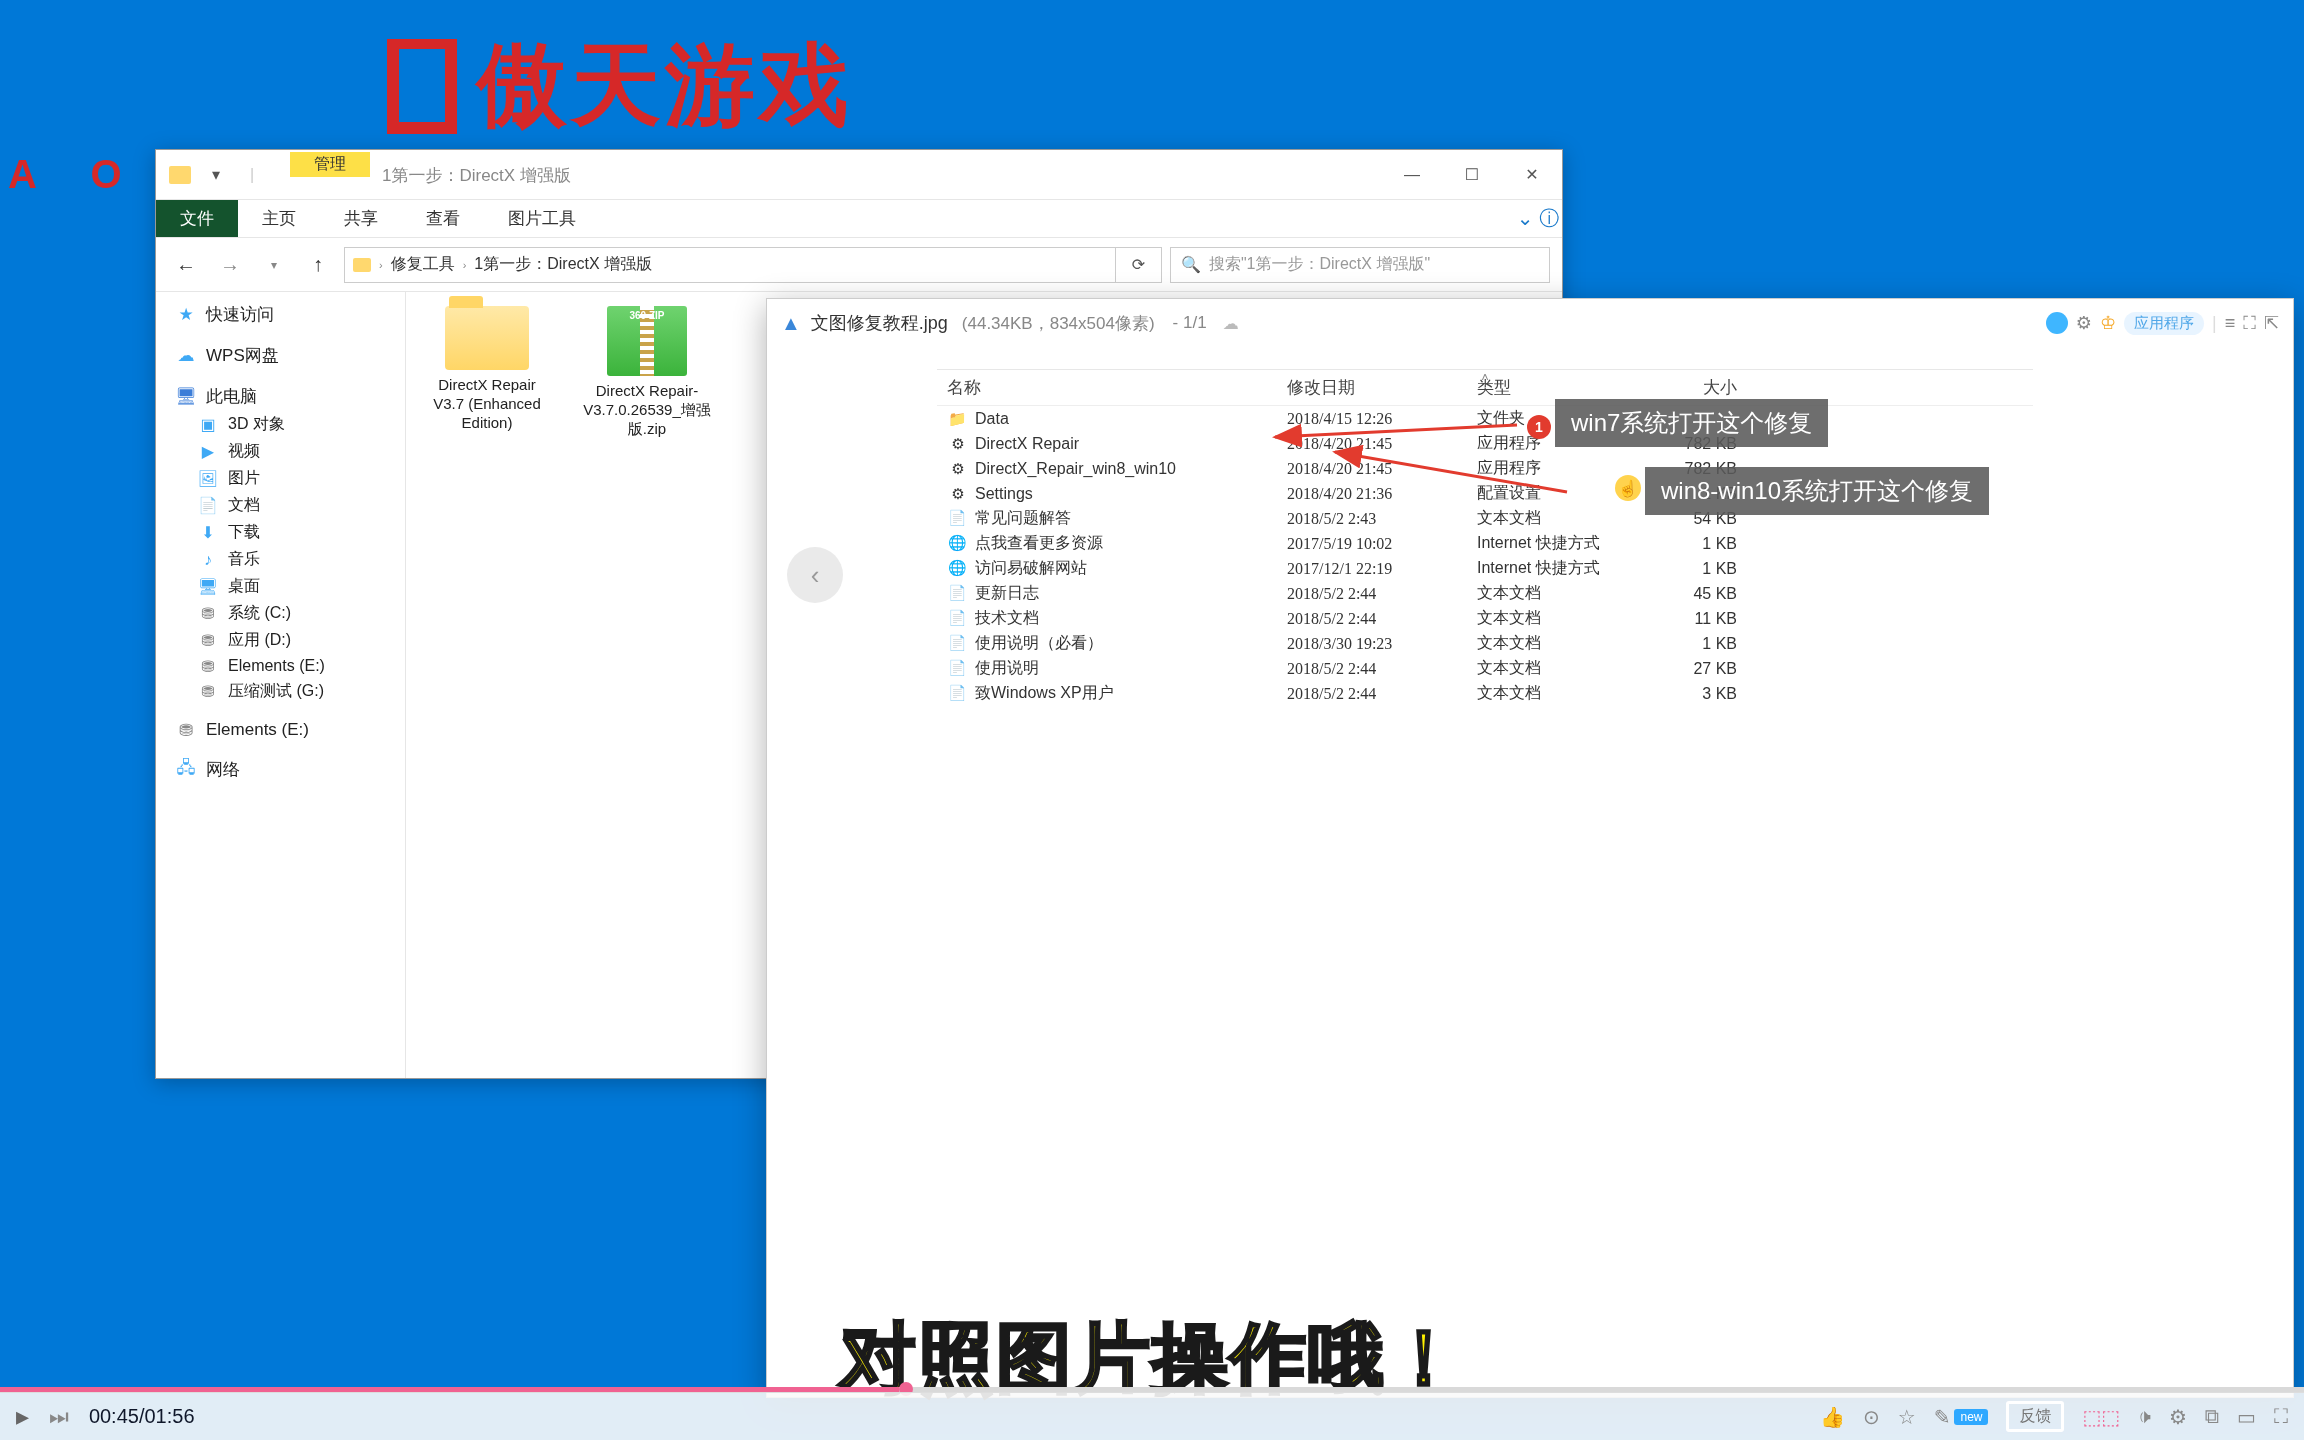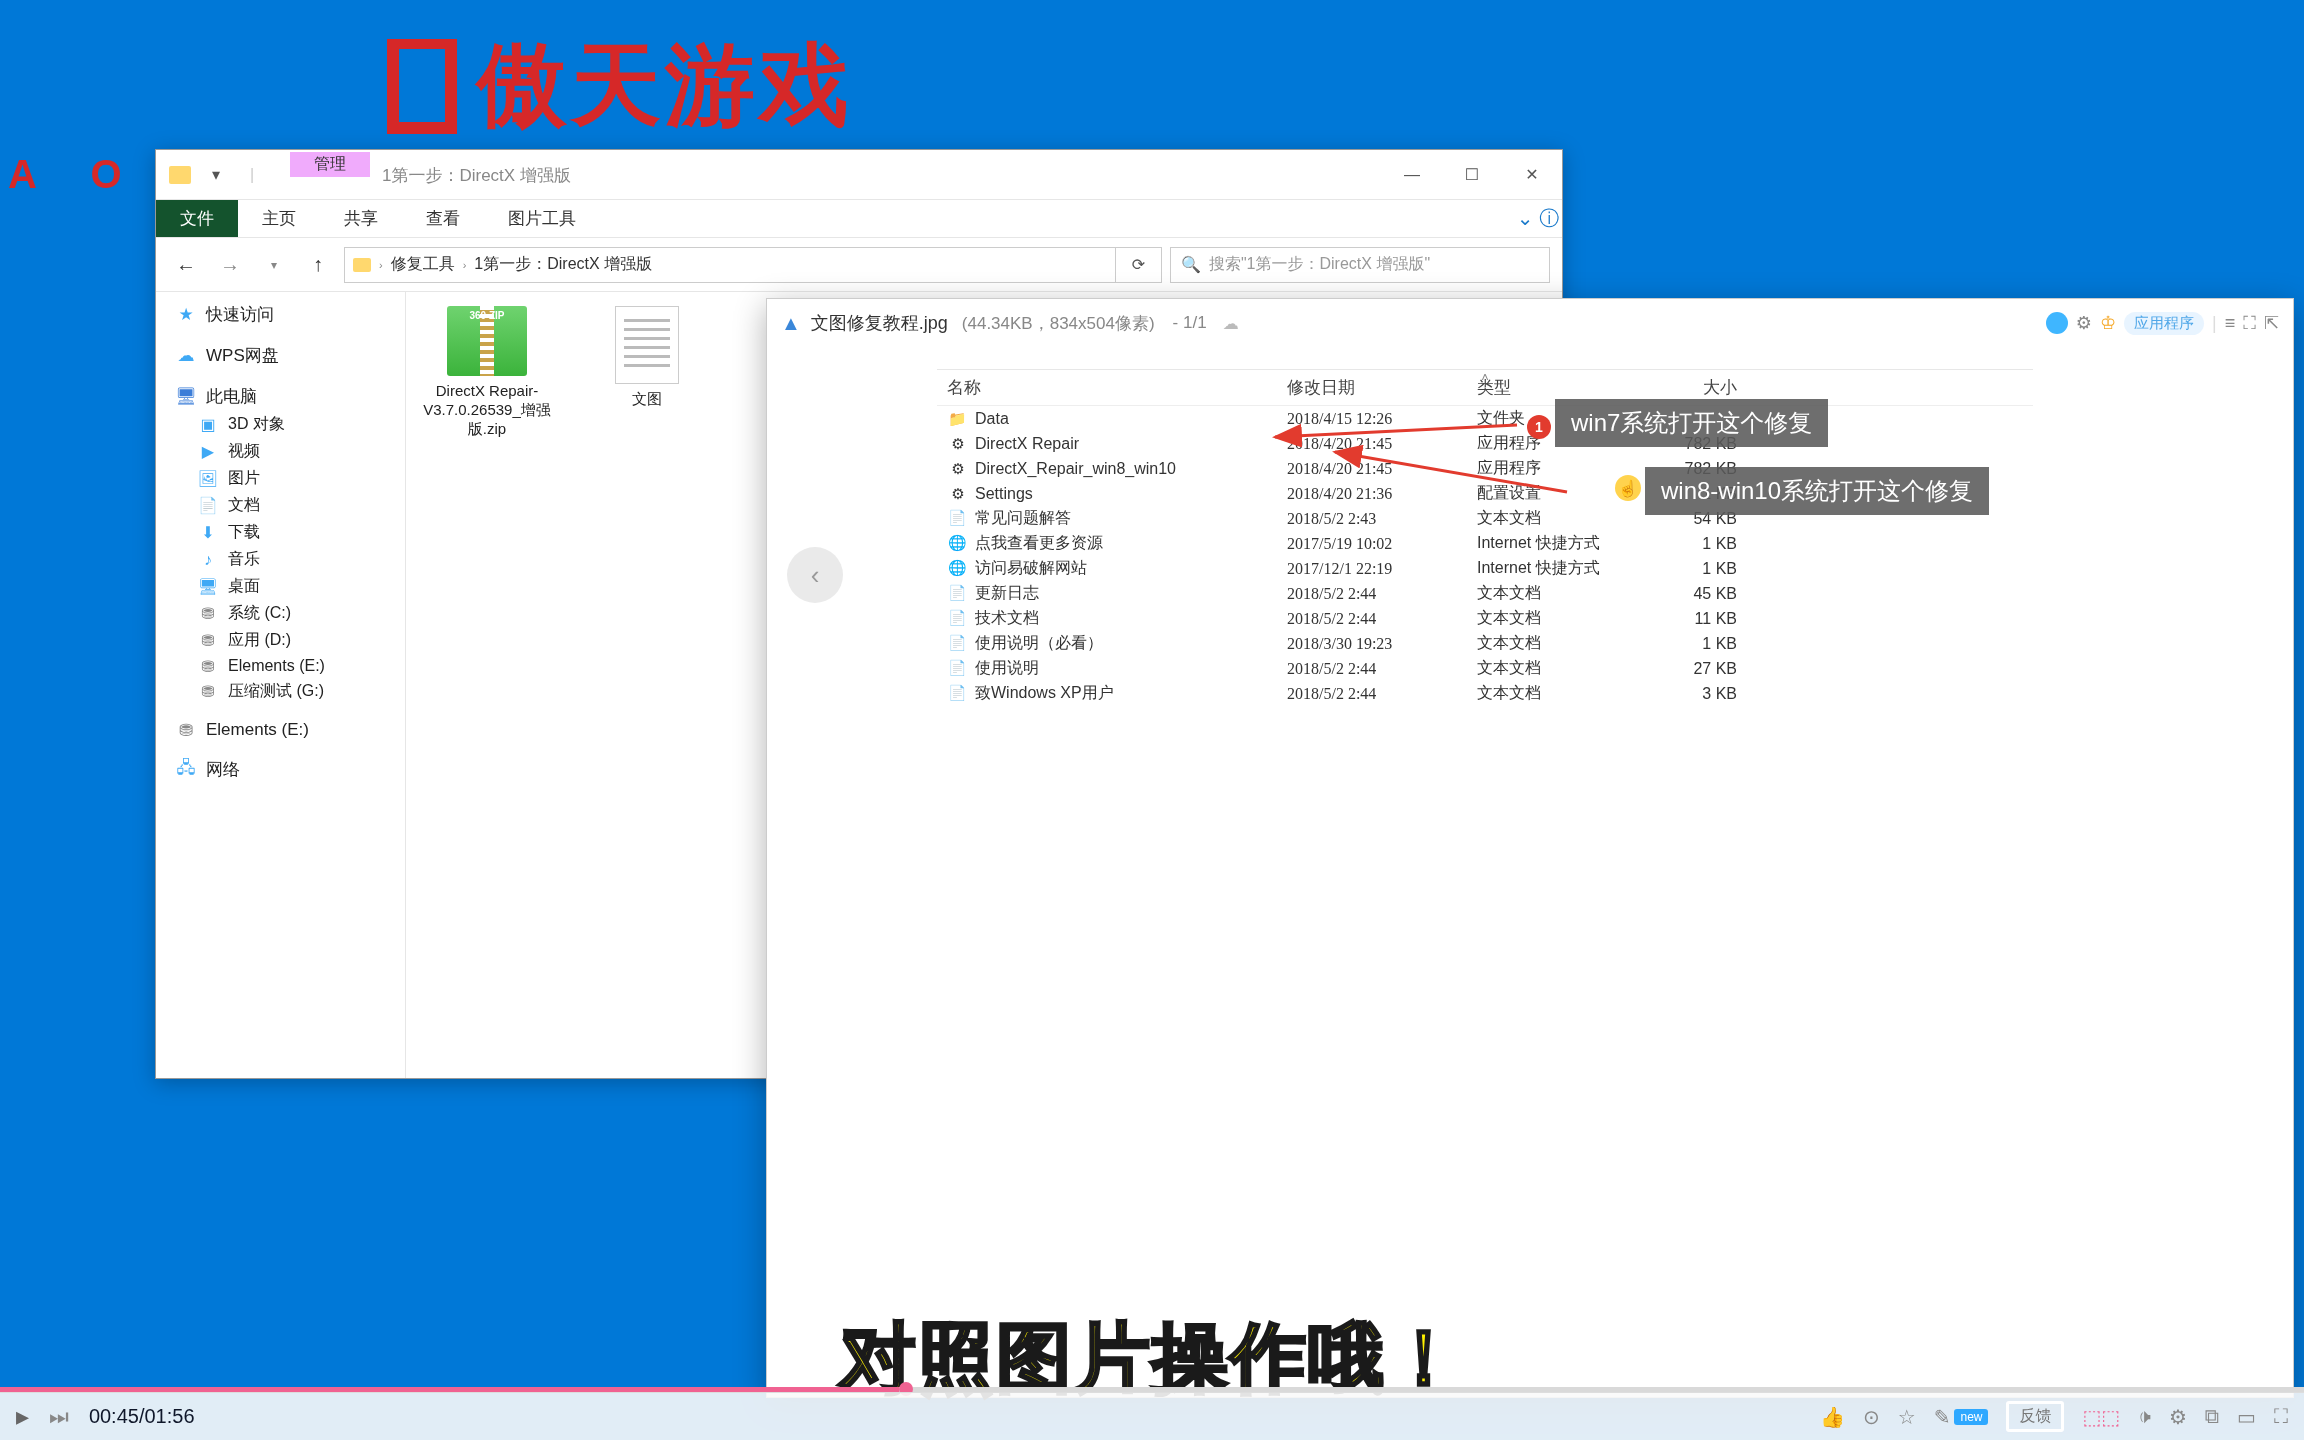--- a/index.html
+++ b/index.html
@@ -12,21 +12,21 @@
 .brand-icon::before { content: ""; position: absolute; top: 10px; left: 12px; right: 12px; bottom: 12px; background: #0078d7; }
 .brand-cn { font-size: 90px; font-weight: 700; color: #d62828; letter-spacing: 4px; }
 .brand-en { font-size: 40px; font-weight: 600; color: #d62828; letter-spacing: 22px; margin-top: 5px; }
 
 
 .explorer { position: absolute; top: 149px; left: 155px; width: 1408px; height: 930px; background: #fff; border: 1px solid #999; box-shadow: 0 4px 20px rgba(0,0,0,.25); }
 .titlebar { height: 50px; display: flex; align-items: stretch; background: #fff; border-bottom: 1px solid #e6e6e6; }
 .titlebar-left { display: flex; align-items: center; padding-left: 8px; gap: 4px; }
 .qat-btn { width: 32px; height: 32px; display: flex; align-items: center; justify-content: center; font-size: 16px; color: #555; }
 .folder-mini { width: 22px; height: 18px; background: #ffd86e; border-radius: 2px; }
-.ribbon-ctx { background: #f0abfc; padding: 2px 24px; font-size: 16px; color: #333; margin-left: 18px; align-self: flex-start; margin-top: 2px;}
+.ribbon-ctx { background: #fde047; padding: 2px 24px; font-size: 16px; color: #333; margin-left: 18px; align-self: flex-start; margin-top: 2px;}
 .titlebar-title { flex:1; font-size: 17px; color: #888; padding: 14px 0 0 12px; }
 .win-controls { display: flex; }
 .win-btn { width: 60px; display: flex; align-items: center; justify-content: center; font-size: 16px; color: #555; }
 
 .ribbon-tabs { height: 38px; display: flex; align-items: stretch; border-bottom: 1px solid #e6e6e6; }
 .ribbon-tab { padding: 0 24px; font-size: 17px; display: flex; align-items: center; color: #333; }
 .ribbon-tab.file { background: #14532d; color: #fff; }
 .help-right { margin-left: auto; width: 48px; display: flex; align-items: center; justify-content: center; color: #1979ca; font-size: 20px; }
 
 .addrbar { height: 54px; display: flex; align-items: center; gap: 8px; padding: 0 12px; border-bottom: 1px solid #e6e6e6; }
@@ -222,20 +222,24 @@
           <span>Elements (E:)</span>
         </div>
       <div class="side-spacer"></div>
       <div class="side-item l1">
           <span class="side-ico" style="color:#3fa9f5">🖧</span>
           <span>网络</span>
         </div>
     </div>
 
     <div class="file-pane">
+      <div class="file-item">
+        <div class="file-icon-folder"></div>
+        <div class="file-label">DirectX Repair V3.7 (Enhanced Edition)</div>
+      </div>
       <div class="file-item">
         <div class="file-icon-zip">
             <span class="zip-label">360 ZIP</span>
             <span class="zip-bar"></span>
           </div>
         <div class="file-label">DirectX Repair-V3.7.0.26539_增强版.zip</div>
       </div>
       <div class="file-item">
         <div class="file-icon-doc"></div>
         <div class="file-label">文图</div>

